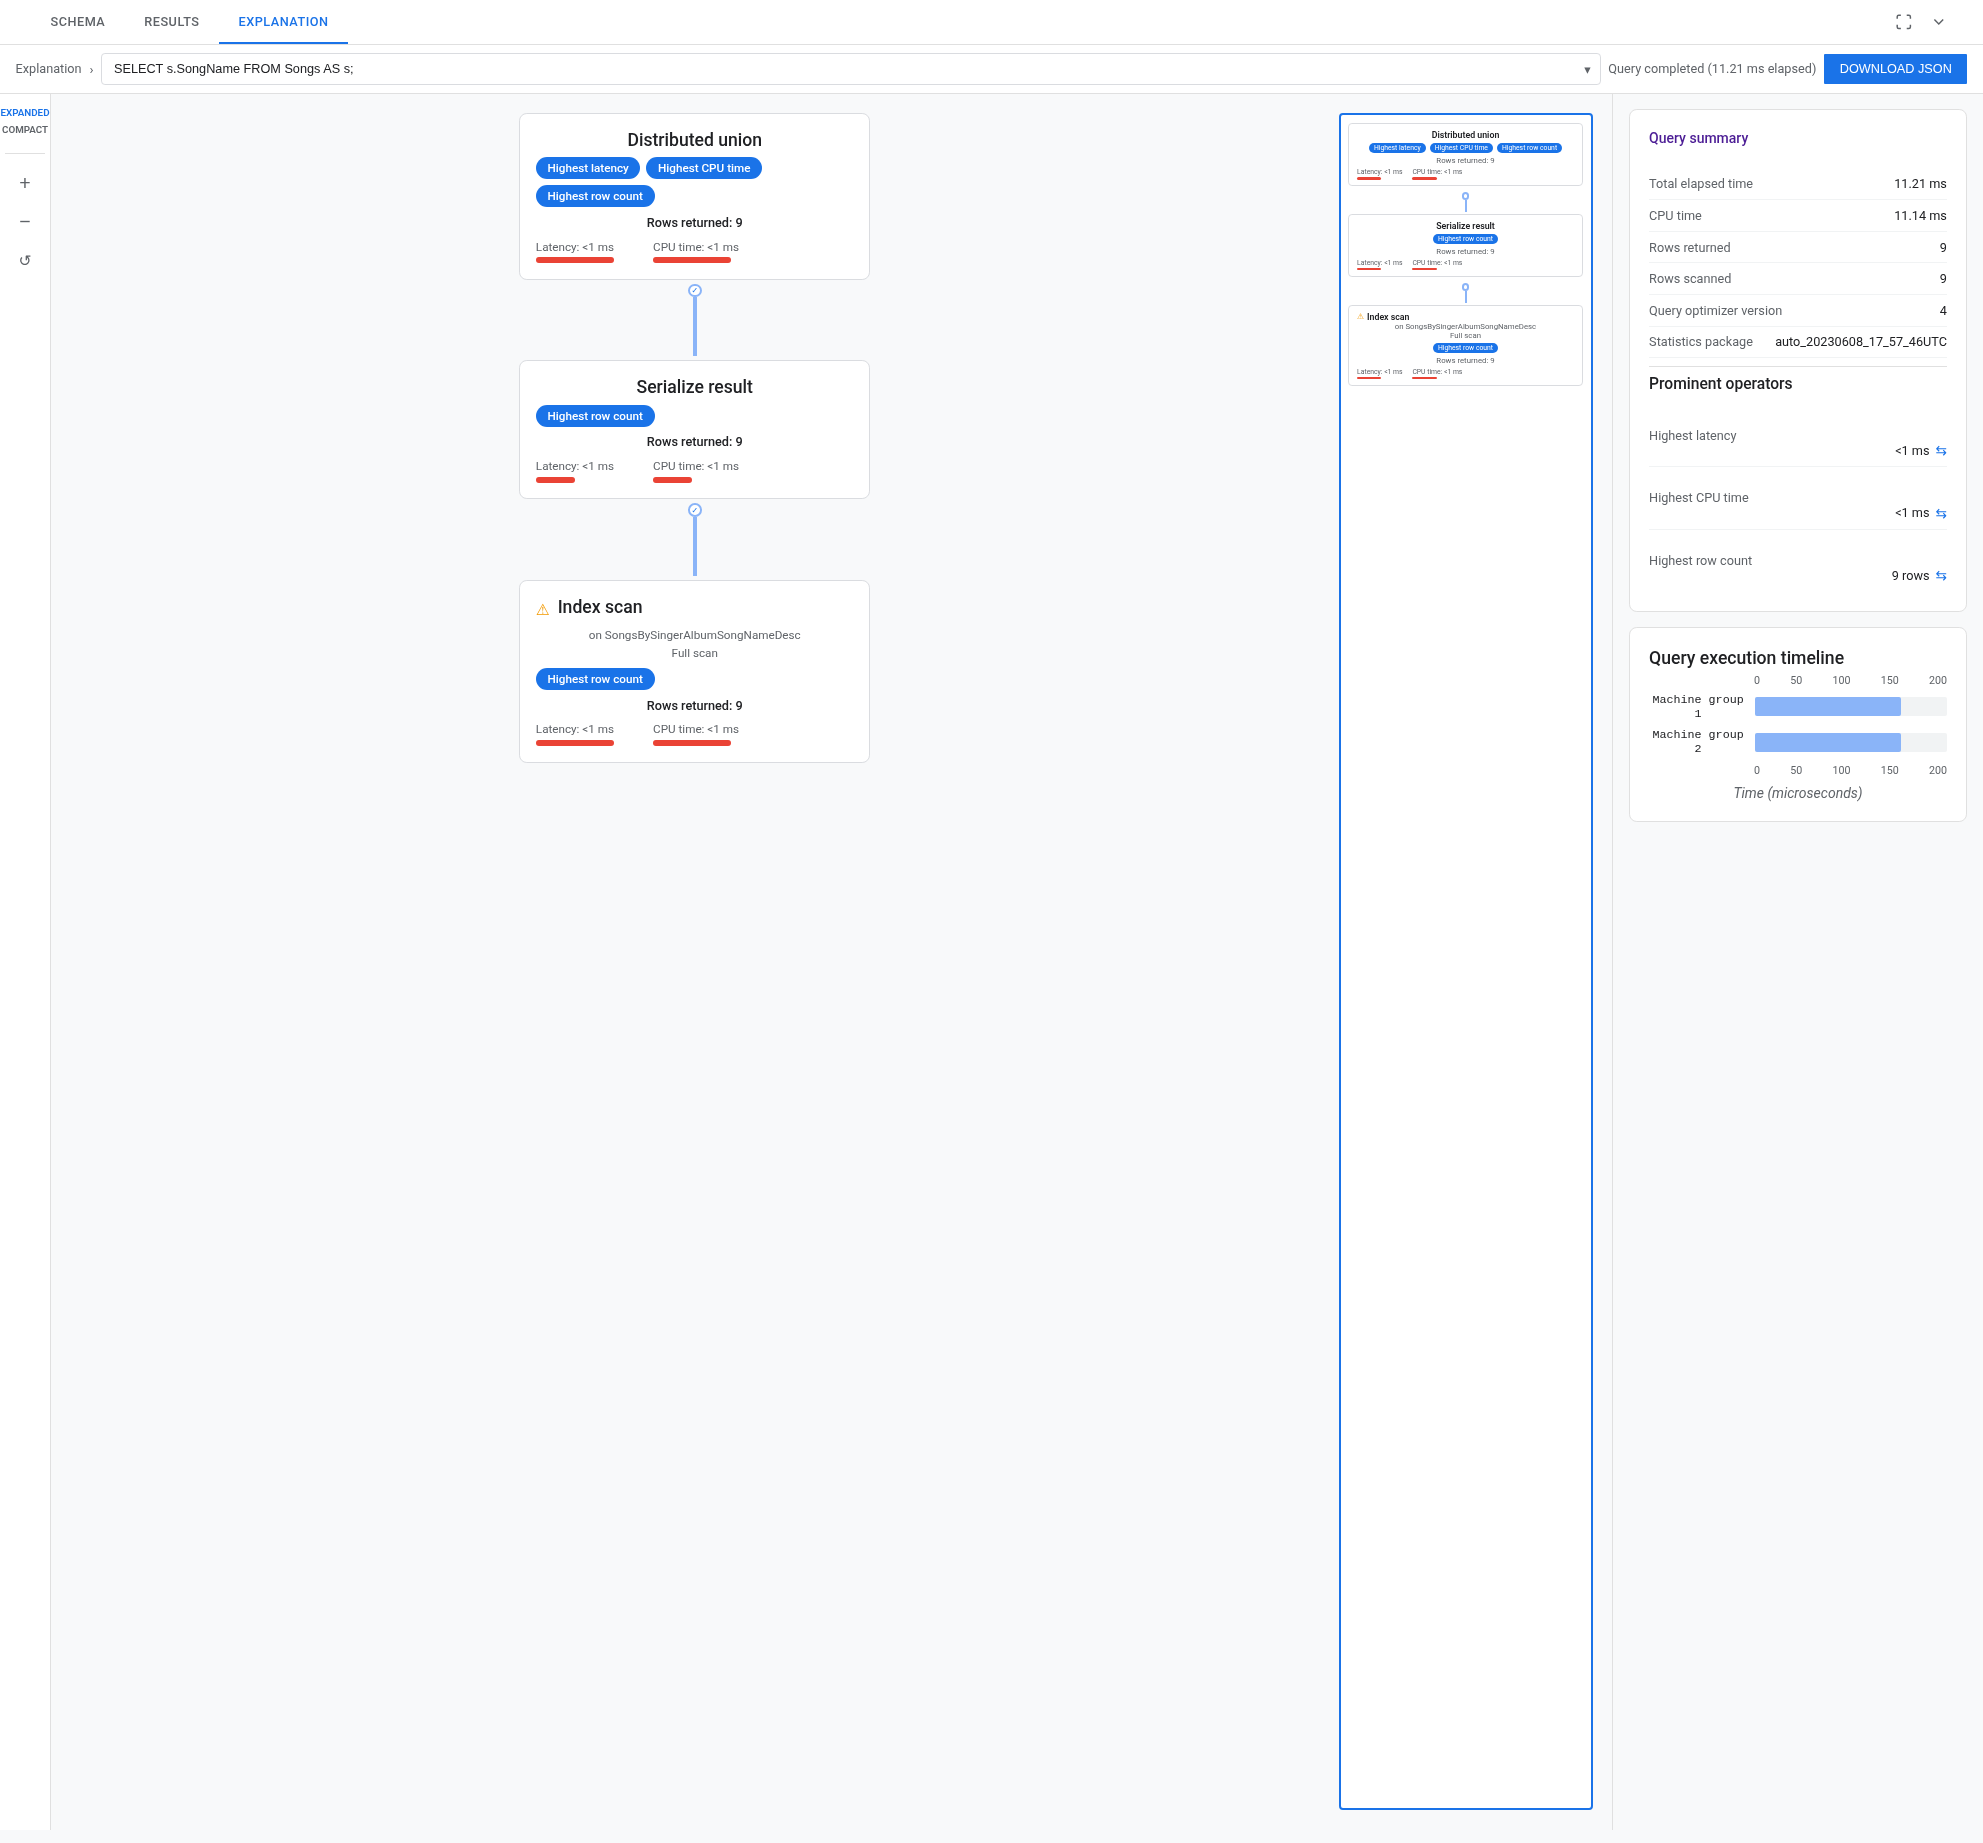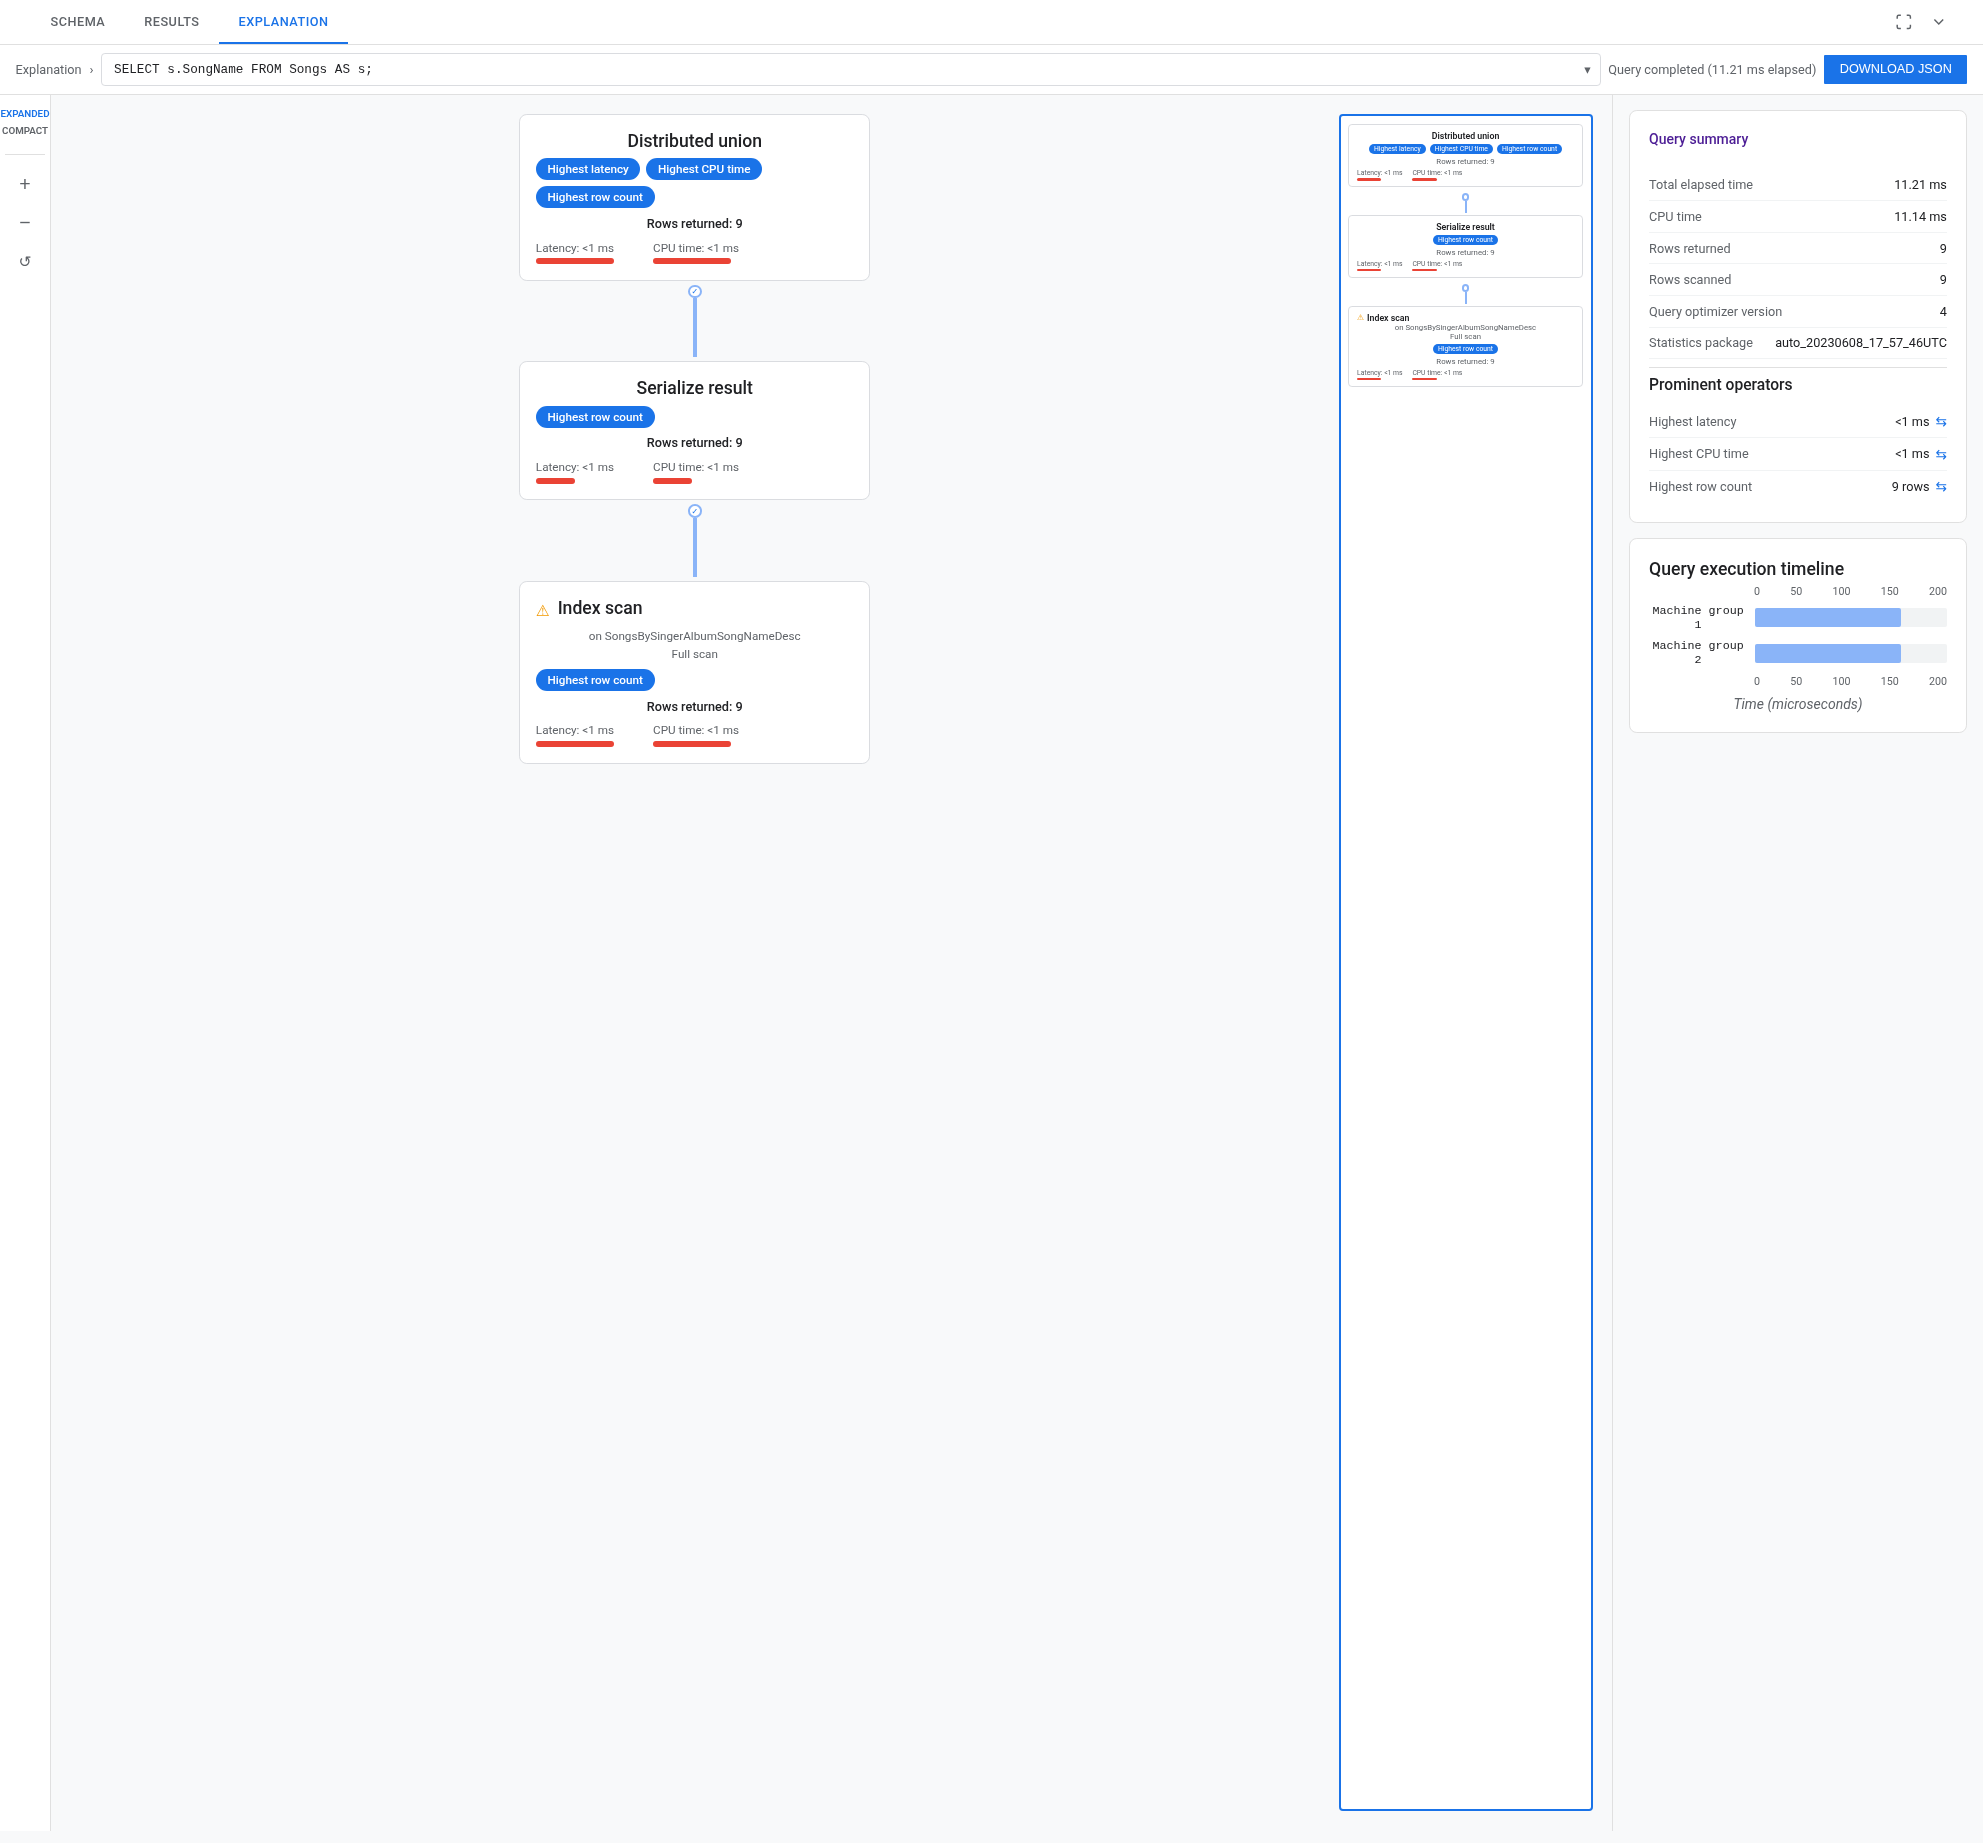--- a/index.html
+++ b/index.html
@@ -9,21 +9,21 @@
     .tabs { display: flex; }
     .tab { padding: 13.7px 19.5px; font-size: 12.7px; font-weight: 500; color: #5f6368; cursor: pointer; border-bottom: 2.9px solid transparent; letter-spacing: 0.5px; text-transform: uppercase; }
     .tab.active { color: #1a73e8; border-bottom: 2.9px solid #1a73e8; }
     .tab-icons { display: flex; gap: 7.8px; align-items: center; }
     .icon-btn { width: 27px; height: 27px; display: flex; align-items: center; justify-content: center; cursor: pointer; color: #5f6368; border-radius: 3.9px; }
 
     .query-bar { display: flex; align-items: center; padding: 7.8px 15.6px; background: #fff; border-bottom: 1px solid #e0e0e0; gap: 7.8px; }
     .breadcrumb-label { color: #5f6368; font-size: 12.7px; }
     .breadcrumb-arrow { color: #5f6368; font-size: 13.7px; }
     .query-select-wrapper { flex: 1; position: relative; }
-    .query-select-wrapper select { width: 100%; border: 1px solid #dadce0; border-radius: 3.9px; padding: 7.8px 11.7px; font-size: 12.7px; color: #202124; background: #fff; appearance: none; cursor: pointer; font-family: Liberation Mono, monospace; }
+    .query-select-wrapper select { width: 100%; border: 1px solid #dadce0; border-radius: 3.9px; padding: 7.8px 11.7px; font-size: 12.7px; color: #202124; background: #fff; appearance: none; cursor: pointer; }
     .query-select-wrapper::after { content: '▾'; position: absolute; right: 9.8px; top: 50%; transform: translateY(-50%); color: #5f6368; pointer-events: none; }
     .query-status { color: #5f6368; font-size: 12.7px; white-space: nowrap; }
     .download-btn { background: #1a73e8; color: #fff; border: none; border-radius: 1px; padding: 7.8px 15.6px; font-size: 12.7px; font-weight: 500; cursor: pointer; white-space: nowrap; }
 
     .main-content { display: flex; height: calc(100vh - 107px); overflow: hidden; }
 
     .left-toolbar { width: 51px; background: #fff; border-right: 1px solid #e0e0e0; display: flex; flex-direction: column; align-items: center; padding: 7.8px 0; gap: 3.9px; }
     .toolbar-btn { width: 35px; height: 35px; display: flex; align-items: center; justify-content: center; cursor: pointer; color: #5f6368; border-radius: 3.9px; font-size: 17.6px; border: none; background: none; }
     .view-toggle { display: flex; flex-direction: column; align-items: center; padding: 3.9px 0; gap: 2px; }
     .view-toggle-btn { font-size: 9.8px; font-weight: 600; color: #1a73e8; cursor: pointer; padding: 2px 3.9px; }
@@ -71,21 +71,21 @@
     .summary-row { display: flex; justify-content: space-between; padding: 7.8px 0; border-bottom: 1px solid #f1f3f4; font-size: 12.7px; }
     .summary-row:last-child { border-bottom: none; }
     .summary-key { color: #5f6368; }
     .summary-value { color: #202124; font-weight: 400; text-align: right; }
 
     .prominent-section { }
     .prominent-title { font-size: 15.6px; font-weight: 500; color: #202124; margin-bottom: 11.7px; }
     .prominent-row { display: flex; justify-content: space-between; align-items: center; padding: 7.8px 0; border-bottom: 1px solid #f1f3f4; font-size: 12.7px; }
     .prominent-row:last-child { border-bottom: none; }
     .prominent-key { color: #5f6368; }
-    .prominent-value { display: flex; align-items: center; gap: 5.9px; color: #202124; }
+    .prominent-value { display: flex; align-items: center; gap: 5.9px; color: #202124; margin-top: 30px; }
     .link-icon { color: #1a73e8; font-size: 13.7px; cursor: pointer; }
     .timeline-title { font-size: 17.6px; font-weight: 500; color: #202124; margin-bottom: 5.9px; }
     .timeline-desc { font-size: 11.7px; color: #5f6368; line-height: 1.5; margin-bottom: 15.6px; }
     .chart-area { }
     .chart-row { display: flex; align-items: center; margin-bottom: 7.8px; gap: 7.8px; }
     .chart-label { font-size: 11.7px; color: #202124; width: 98px; flex-shrink: 0; text-align: center; font-family: Liberation Mono, monospace; }
     .chart-bar-bg { flex: 1; height: 19.5px; background: #f1f3f4; position: relative; border-radius: 2px; }
     .chart-bar-fill { height: 100%; background: #8ab4f8; border-radius: 2px; position: absolute; top: 0; left: 0; }
     .chart-x-label { text-align: center; font-size: 14px; color: #5f6368; margin-top: 7.8px; font-style: italic; }
 

